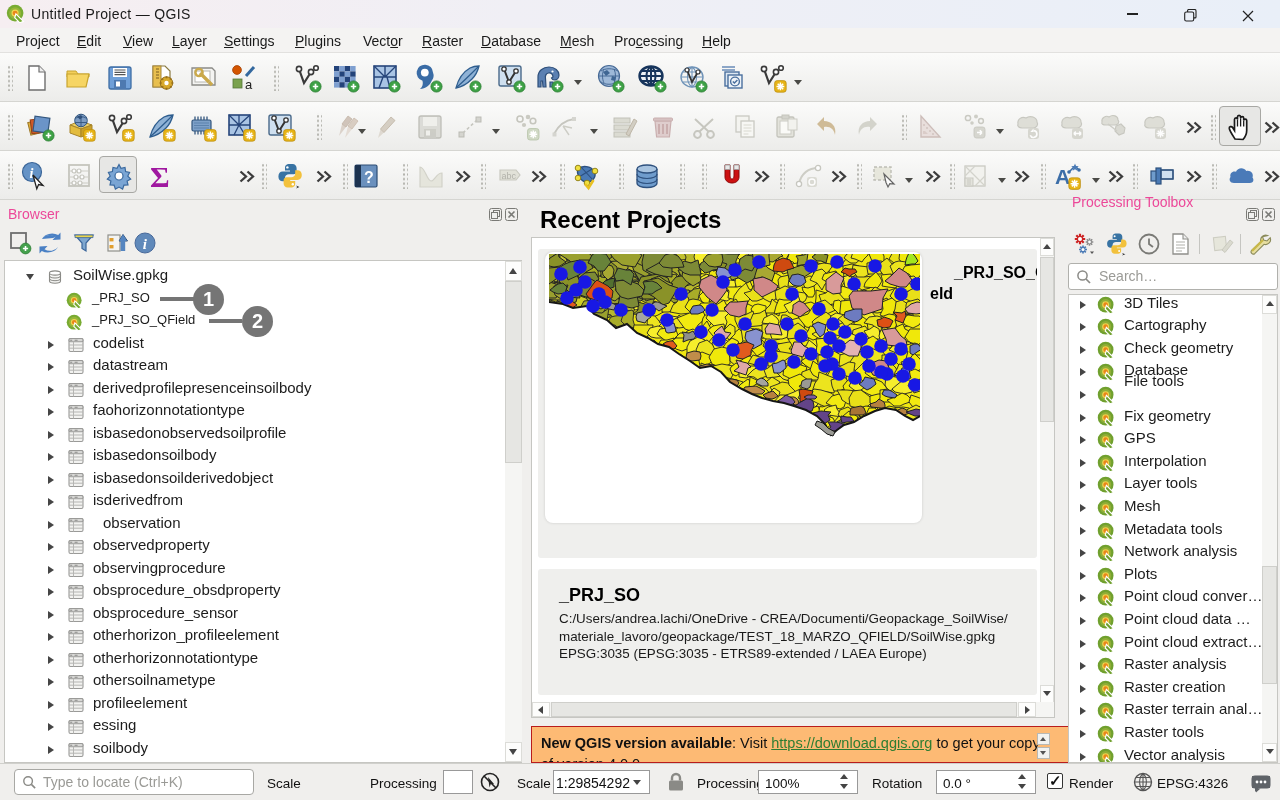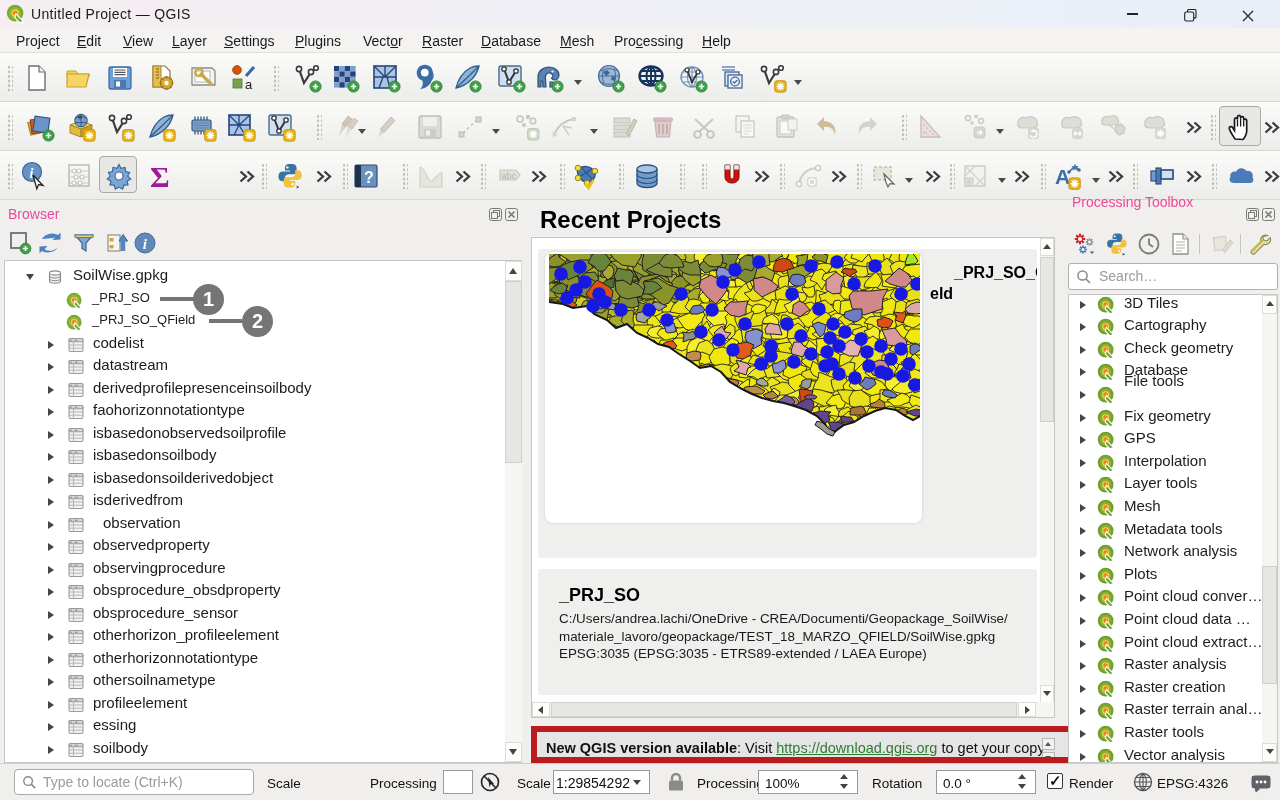--- a/index.html
+++ b/index.html
@@ -1329,21 +1329,21 @@
 <div class="ab" style="left:1040px;top:685px;width:14px;height:18px;background:#fdfdfc;border:1px solid #dcdcd8"></div>
 <div class="ab sarrow" style="left:1043px;top:691px;border-left:4px solid transparent;border-right:4px solid transparent;border-top:5px solid #444"></div>
 
 <div class="ab" style="left:532px;top:702px;width:522px;height:15px;background:#f5f5f3"></div>
 <div class="ab" style="left:532px;top:702px;width:18px;height:15px;background:#fdfdfc;border:1px solid #dcdcd8"></div>
 <div class="ab sarrow" style="left:538px;top:705.5px;border-top:4px solid transparent;border-bottom:4px solid transparent;border-right:5px solid #444"></div>
 <div class="ab" style="left:1018px;top:702px;width:18px;height:15px;background:#fdfdfc;border:1px solid #dcdcd8"></div>
 <div class="ab sarrow" style="left:1025px;top:705.5px;border-top:4px solid transparent;border-bottom:4px solid transparent;border-left:5px solid #444"></div>
 <div class="ab" style="left:551px;top:702px;width:466px;height:15px;background:#e6e6e3;border:1px solid #cfcfcb"></div>
 
-<div class="ab" style="left:531px;top:726px;width:588px;height:37px;background:#e5e5e5;border:6px solid #b91c1c;overflow:hidden">
+<div class="ab" style="left:531px;top:726px;width:588px;height:37px;background:#fdba74;border:1px solid #b91c1c;overflow:hidden">
 <div style="position:absolute;left:9px;top:8px;font-size:14.5px;color:#111;white-space:nowrap"><b>New QGIS version available</b>: Visit <span style="color:#2e7d32;text-decoration:underline">https://download.qgis.org</span> to get your copy</div>
 <div style="position:absolute;left:9px;top:29px;font-size:14.5px;color:#111">of version 4.0.0</div>
 <div style="position:absolute;left:505px;top:6px;width:13px;height:12px;background:#f2f2f0;border:1px solid #b8b8b4"></div>
 <div style="position:absolute;left:505px;top:20px;width:13px;height:12px;background:#f2f2f0;border:1px solid #b8b8b4"></div>
 <div style="position:absolute;left:508px;top:10px;width:0;height:0;border-left:3.5px solid transparent;border-right:3.5px solid transparent;border-bottom:4px solid #555"></div>
 <div style="position:absolute;left:508px;top:24px;width:0;height:0;border-left:3.5px solid transparent;border-right:3.5px solid transparent;border-top:4px solid #555"></div>
 </div>
 
 <div class="ab docktitle" style="left:1072px;top:194px">Processing Toolbox</div>
 <div class="ab" style="left:1246px;top:207px">

